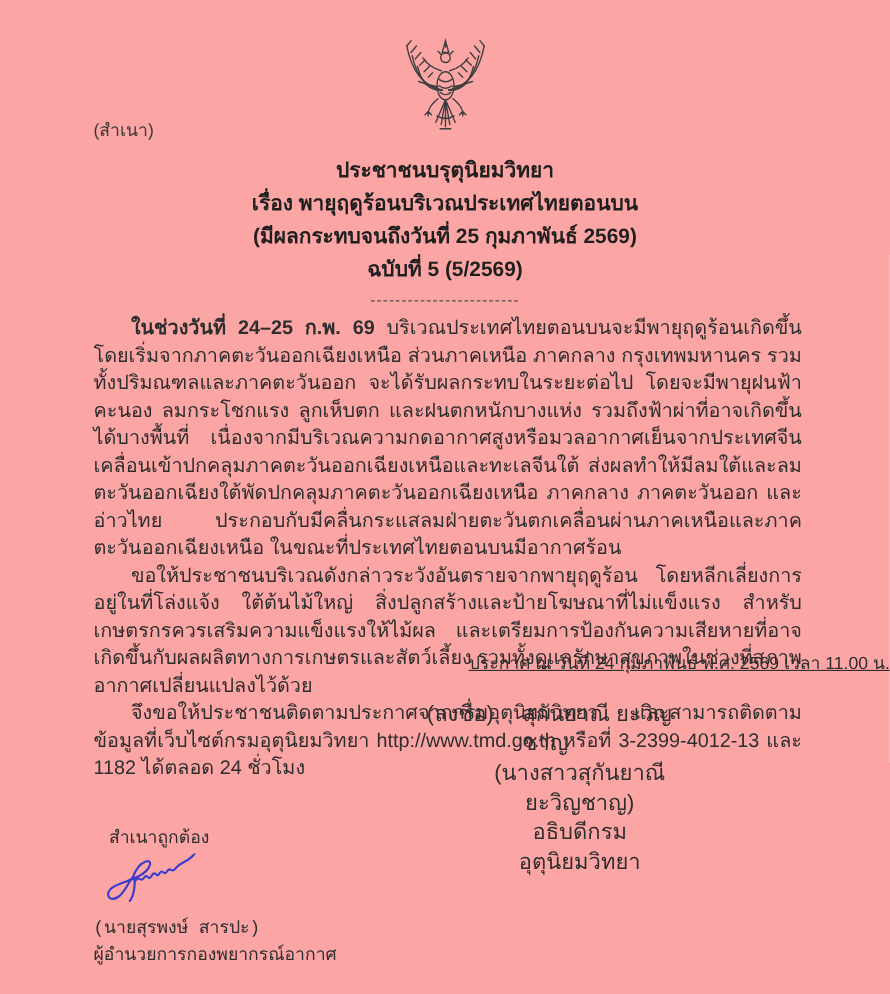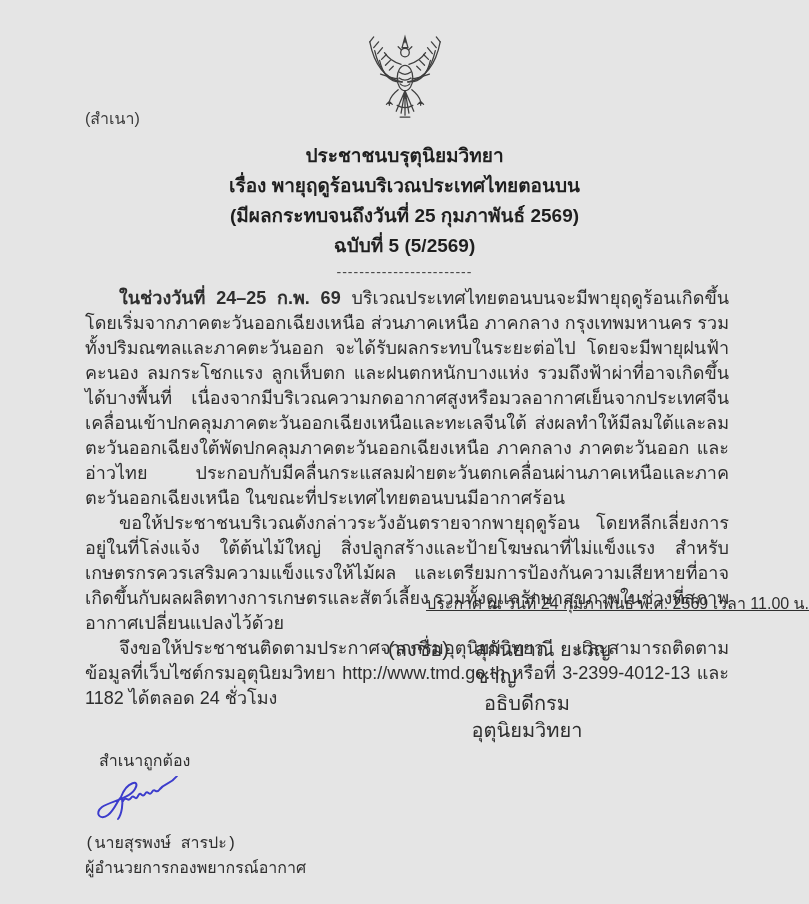--- a/index.html
+++ b/index.html
@@ -1,20 +1,20 @@
 <!DOCTYPE html>
 <html><head>
 <meta charset="utf-8">
 <style>
   * { margin:0; padding:0; box-sizing:border-box; }
   html,body { background:#ffffff; }
   .page {
     position:relative;
     width:809px; height:904px;
-    background:#e5e5e5;
+    background:#fca5a5;
     font-family:"Liberation Sans", "DejaVu Sans", sans-serif;
     color:#2e2e2e;
     overflow:hidden;
   }
   .copy-label {
     position:absolute; left:85px; top:106px;
     font-size:16px; color:#3a3a3a;
   }
   .emblem {
     position:absolute; left:361px; top:34px;
@@ -119,20 +119,21 @@
 
   <div class="issued">
     <div>ประกาศ ณ วันที่ 24 กุมภาพันธ์ พ.ศ. 2569 เวลา 11.00 น.</div>
   </div>
 
   <div class="sign-block">
     <div class="sign-line1">
       <span>(ลงชื่อ)</span>
       <span class="sig-name">สุกันยาณี ยะวิญชาญ</span>
     </div>
+    <div class="sign-center">(นางสาวสุกันยาณี ยะวิญชาญ)</div>
     <div class="sign-center">อธิบดีกรมอุตุนิยมวิทยา</div>
   </div>
 
   <div class="cert-block">
     <div class="cert-label">สำเนาถูกต้อง</div>
     <svg class="cert-sig" width="110" height="46" viewBox="0 0 110 46" fill="none" stroke="#3c3ccc" stroke-width="2" stroke-linecap="round" stroke-linejoin="round">
       <path d="M34 21 C40 5 54 3 48 13 C42 23 24 25 15 31 C7 37 13 45 21 39 C29 33 33 17 35 23 C36 27 35 38 31 43"></path>
       <path d="M36 25 c3 -6 5 2 8 -3 c3 -5 4 4 7 -2 c3 -6 4 3 7 -2 c3 -5 4 3 7 -2 c3 -5 4 3 8 -3 c5 -6 11 -5 17 -13"></path>
     </svg>
     <div class="cert-name">(นายสุรพงษ์ สารปะ)</div>

